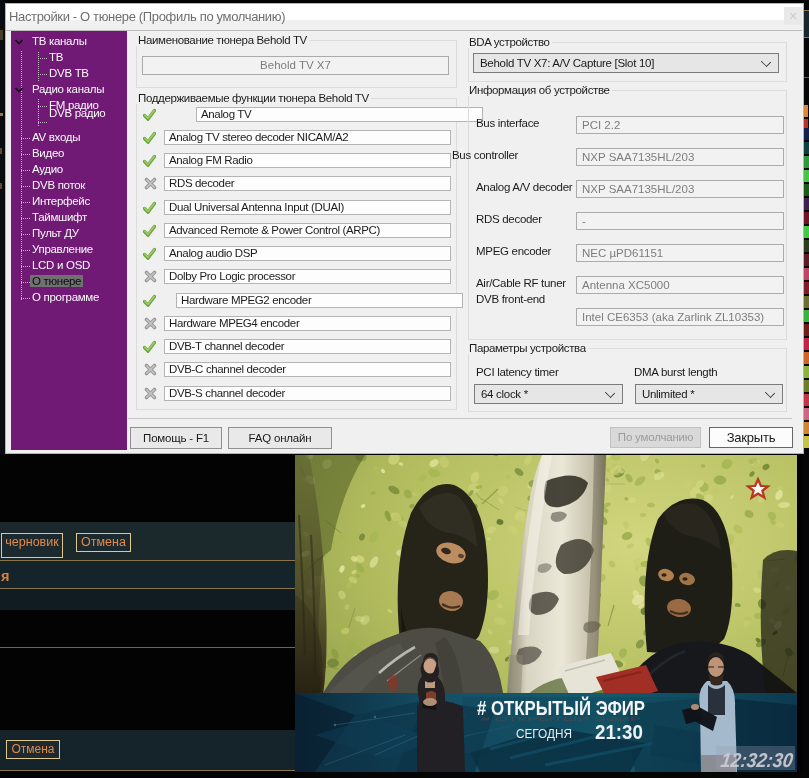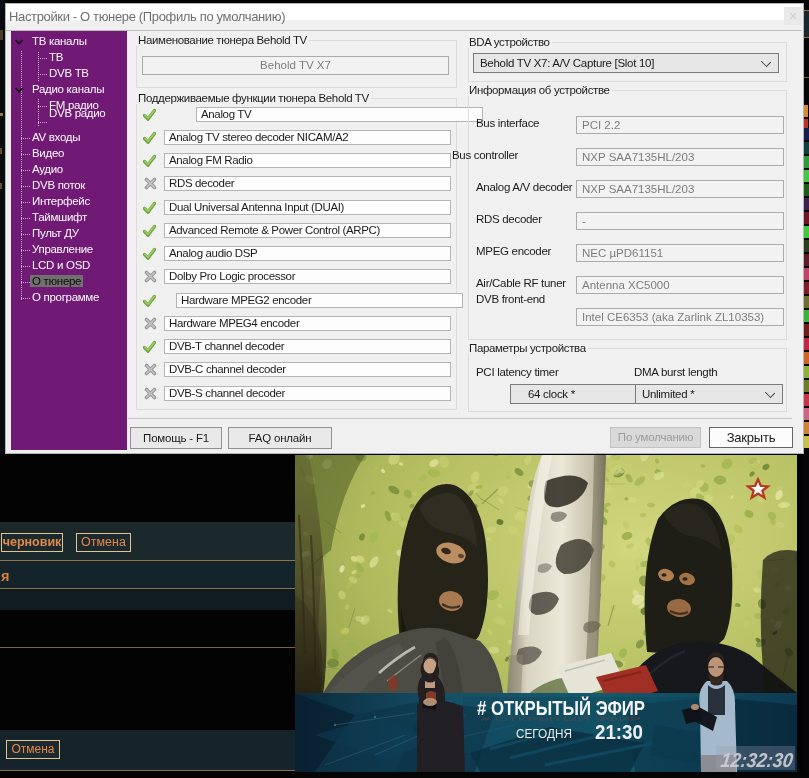--- a/index.html
+++ b/index.html
@@ -82,21 +82,21 @@
 
 <div class="abs" style="left:0;top:455px;width:295px;height:323px;background:#030304;"></div>
 <div class="teal" style="left:0;top:522px;width:295px;height:39px;background:#1b292d;"></div>
 <div class="tanline" style="left:0;top:560px;width:295px;"></div>
 <div class="teal" style="left:0;top:561px;width:295px;height:27px;background:#15242a;"></div>
 <div class="tanline" style="left:0;top:588px;width:295px;"></div>
 <div class="teal" style="left:0;top:589px;width:295px;height:21px;background:#101c21;"></div>
 <div class="tanline" style="left:0;top:647px;width:295px;background:#7a6440;"></div>
 <div class="teal" style="left:0;top:730px;width:295px;height:40px;background:#15242a;"></div>
 <div class="tanline" style="left:0;top:770px;width:295px;"></div>
-<div class="obtn" style="left:1px;top:533px;width:62px;height:19px;line-height:17px;font-weight:bold;">черновик</div>
+<div class="obtn" style="left:1px;top:533px;width:62px;height:25px;line-height:17px;">черновик</div>
 <div class="obtn" style="left:76px;top:533px;width:55px;height:19px;line-height:17px;">Отмена</div>
 <div class="abs" style="left:1px;top:568px;color:#d88040;font-size:14.5px;font-weight:bold;">я</div>
 <div class="obtn" style="left:6px;top:740px;width:54px;height:19px;line-height:17px;font-size:12px;">Отмена</div>
 
 <div class="abs" id="video" style="left:295px;top:455px;width:502px;height:317px;background:#8a9a4a;"></div>
 
 <div class="abs" id="dlg"></div>
 <div class="abs" id="title">
     <div class="abs txt">Настройки - О тюнере (Профиль по умолчанию)</div>
   </div>
@@ -240,21 +240,21 @@
     <div class="lbl" style="left:476px;top:277px;">Air/Cable RF tuner</div>
     <div class="ro" style="left:576px;top:276px;width:208px;height:18px;line-height:16px;padding-left:5px;">Antenna XC5000</div>
     <div class="lbl" style="left:476px;top:293px;">DVB front-end</div>
     <div class="ro" style="left:576px;top:308px;width:208px;height:18px;line-height:16px;padding-left:5px;">Intel CE6353 (aka Zarlink ZL10353)</div>
   </div>
 
 <div class="grp" style="left:468px;top:348px;width:319px;height:64px;"></div>
 <div class="glabel" style="left:467px;top:342px;">Параметры устройства</div>
 <div class="lbl" style="left:476px;top:366px;">PCI latency timer</div>
 <div class="lbl" style="left:634px;top:366px;">DMA burst length</div>
-<div class="combo" style="left:474px;top:384px;width:149px;height:20px;line-height:18px;padding-left:17px;margin-left:36px;">64 clock *<span class="cv"></span></div>
+<div class="combo" style="left:474px;top:384px;width:149px;height:20px;line-height:18px;padding-left:6px;">64 clock *<span class="cv"></span></div>
 <div class="combo" style="left:635px;top:384px;width:148px;height:20px;line-height:18px;padding-left:6px;">Unlimited *<span class="cv"></span></div>
 
 <div class="abs" style="left:128px;top:418px;width:664px;height:1px;background:#c4c4c4;"></div>
 <div class="btn" style="left:130px;top:427px;width:92px;height:22px;line-height:20px;">Помощь - F1</div>
 <div class="btn" style="left:228px;top:427px;width:104px;height:22px;line-height:20px;">FAQ онлайн</div>
 <div class="btn" style="left:610px;top:427px;width:91px;height:21px;line-height:19px;background:#d9d9d9;border-color:#c2c2c2;color:#9b9b9b;">По умолчанию</div>
 <div class="btn" style="left:709px;top:427px;width:84px;height:21px;line-height:19px;background:#fcfcfc;border-color:#676767;font-size:13px;">Закрыть</div>
 
 <svg class="abs" style="left:295px;top:455px;" width="502" height="317" viewBox="0 0 502 317">
   <defs>

